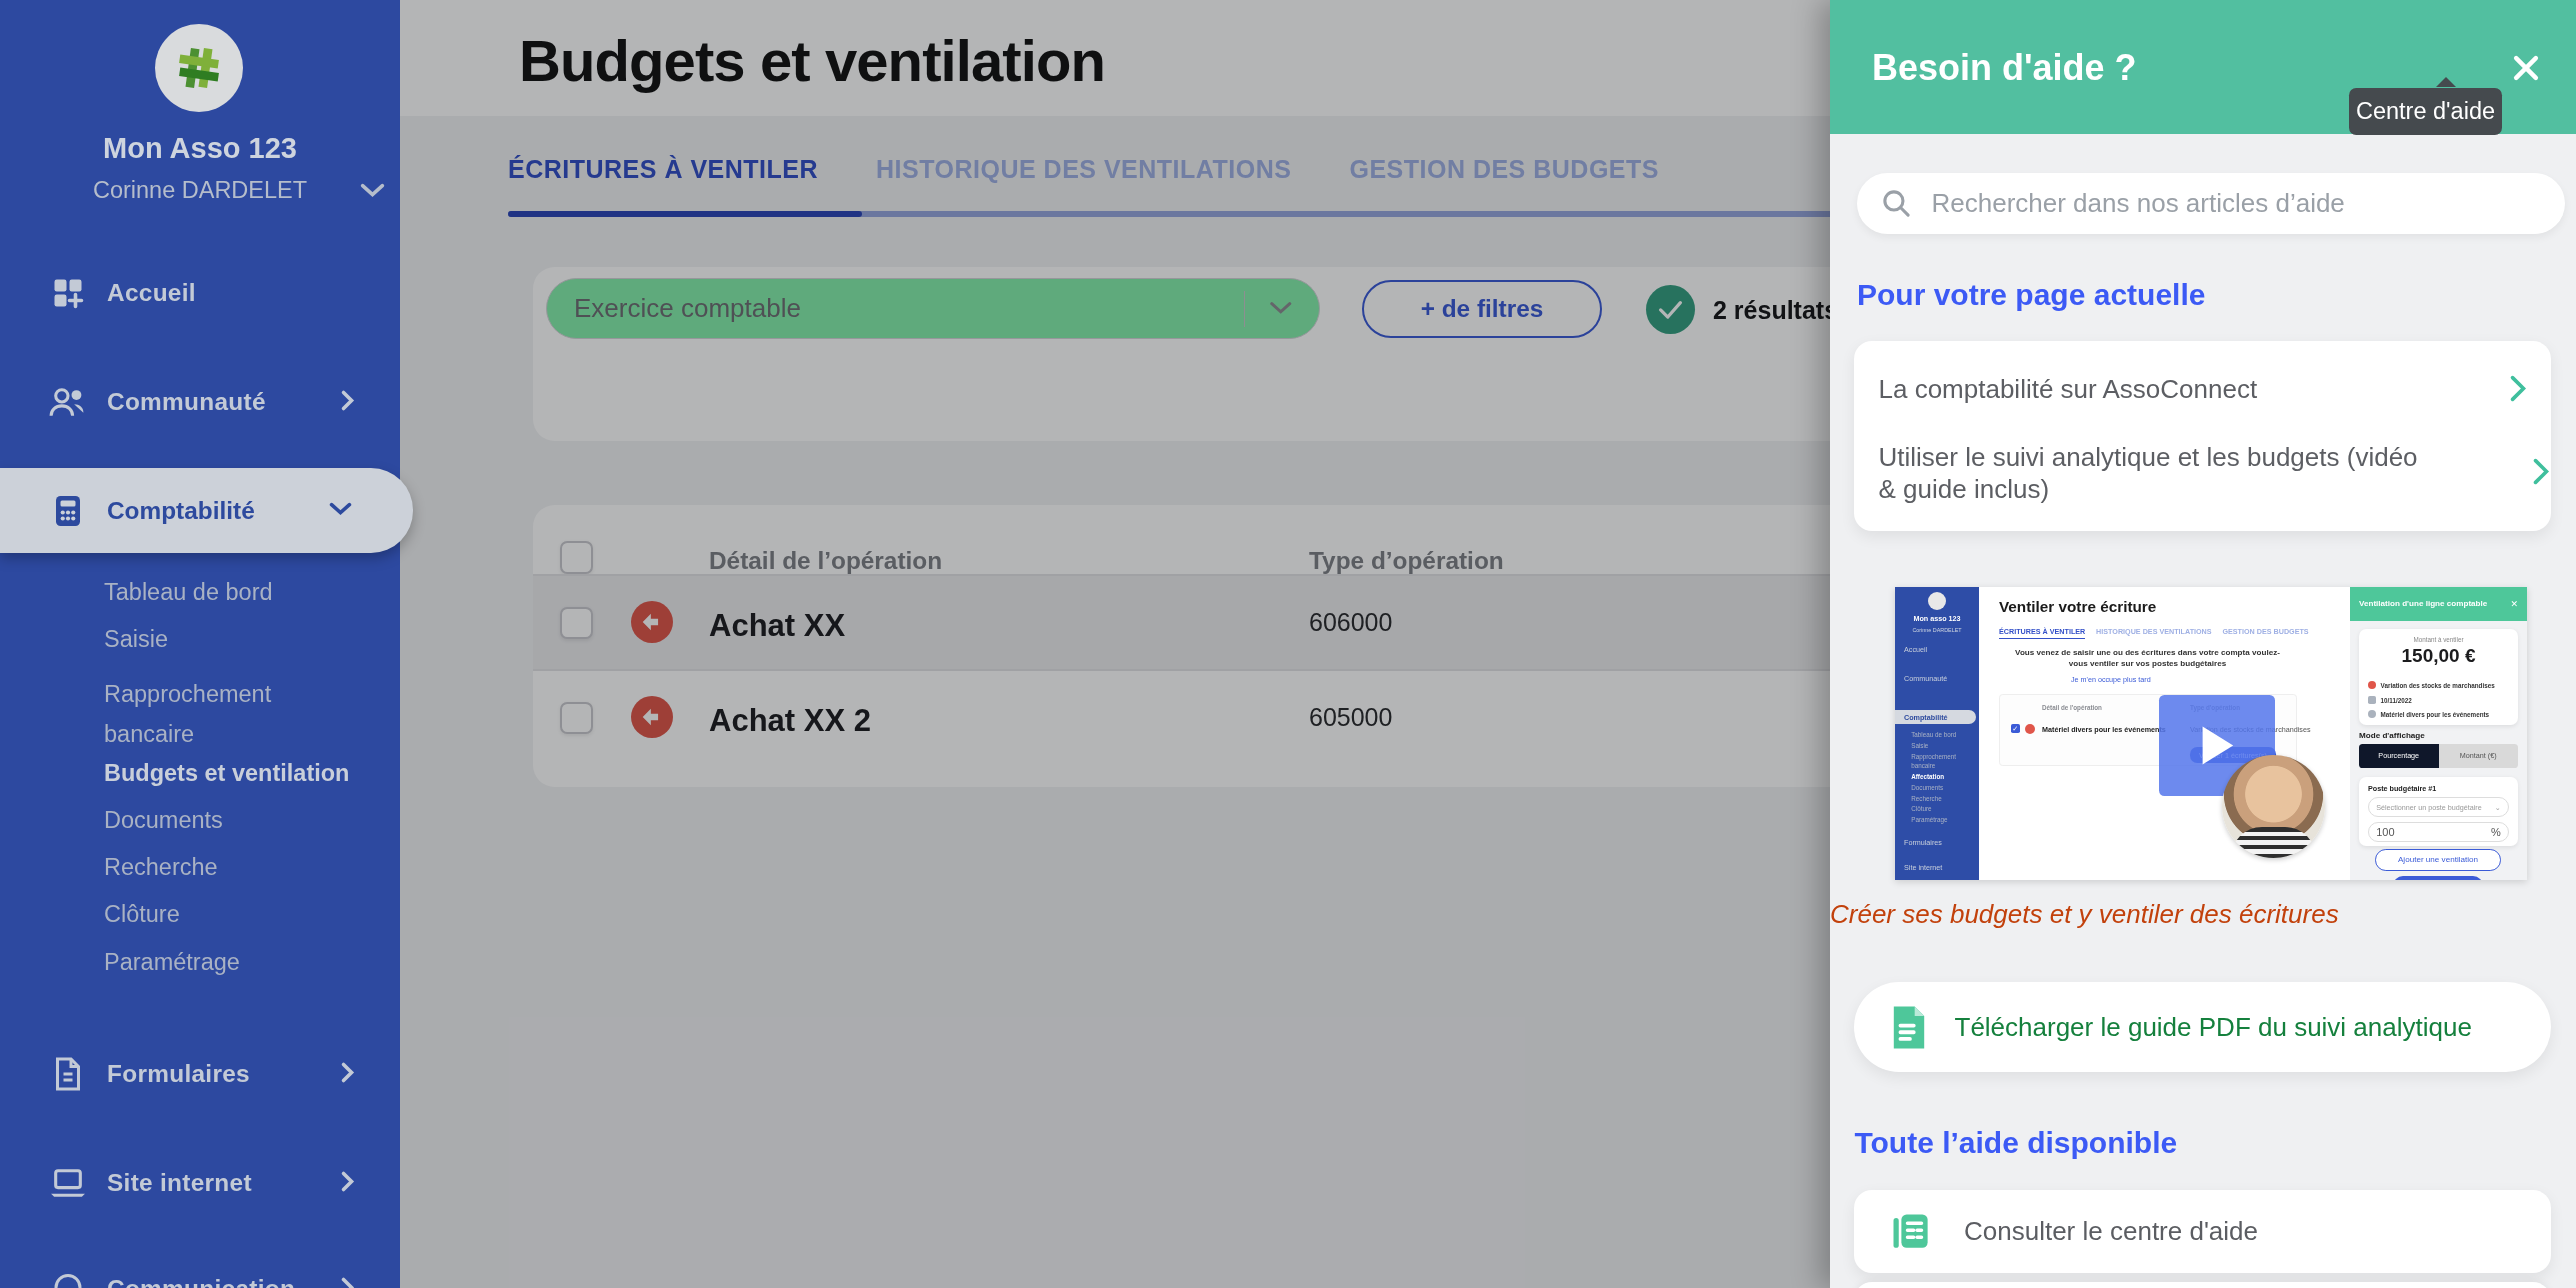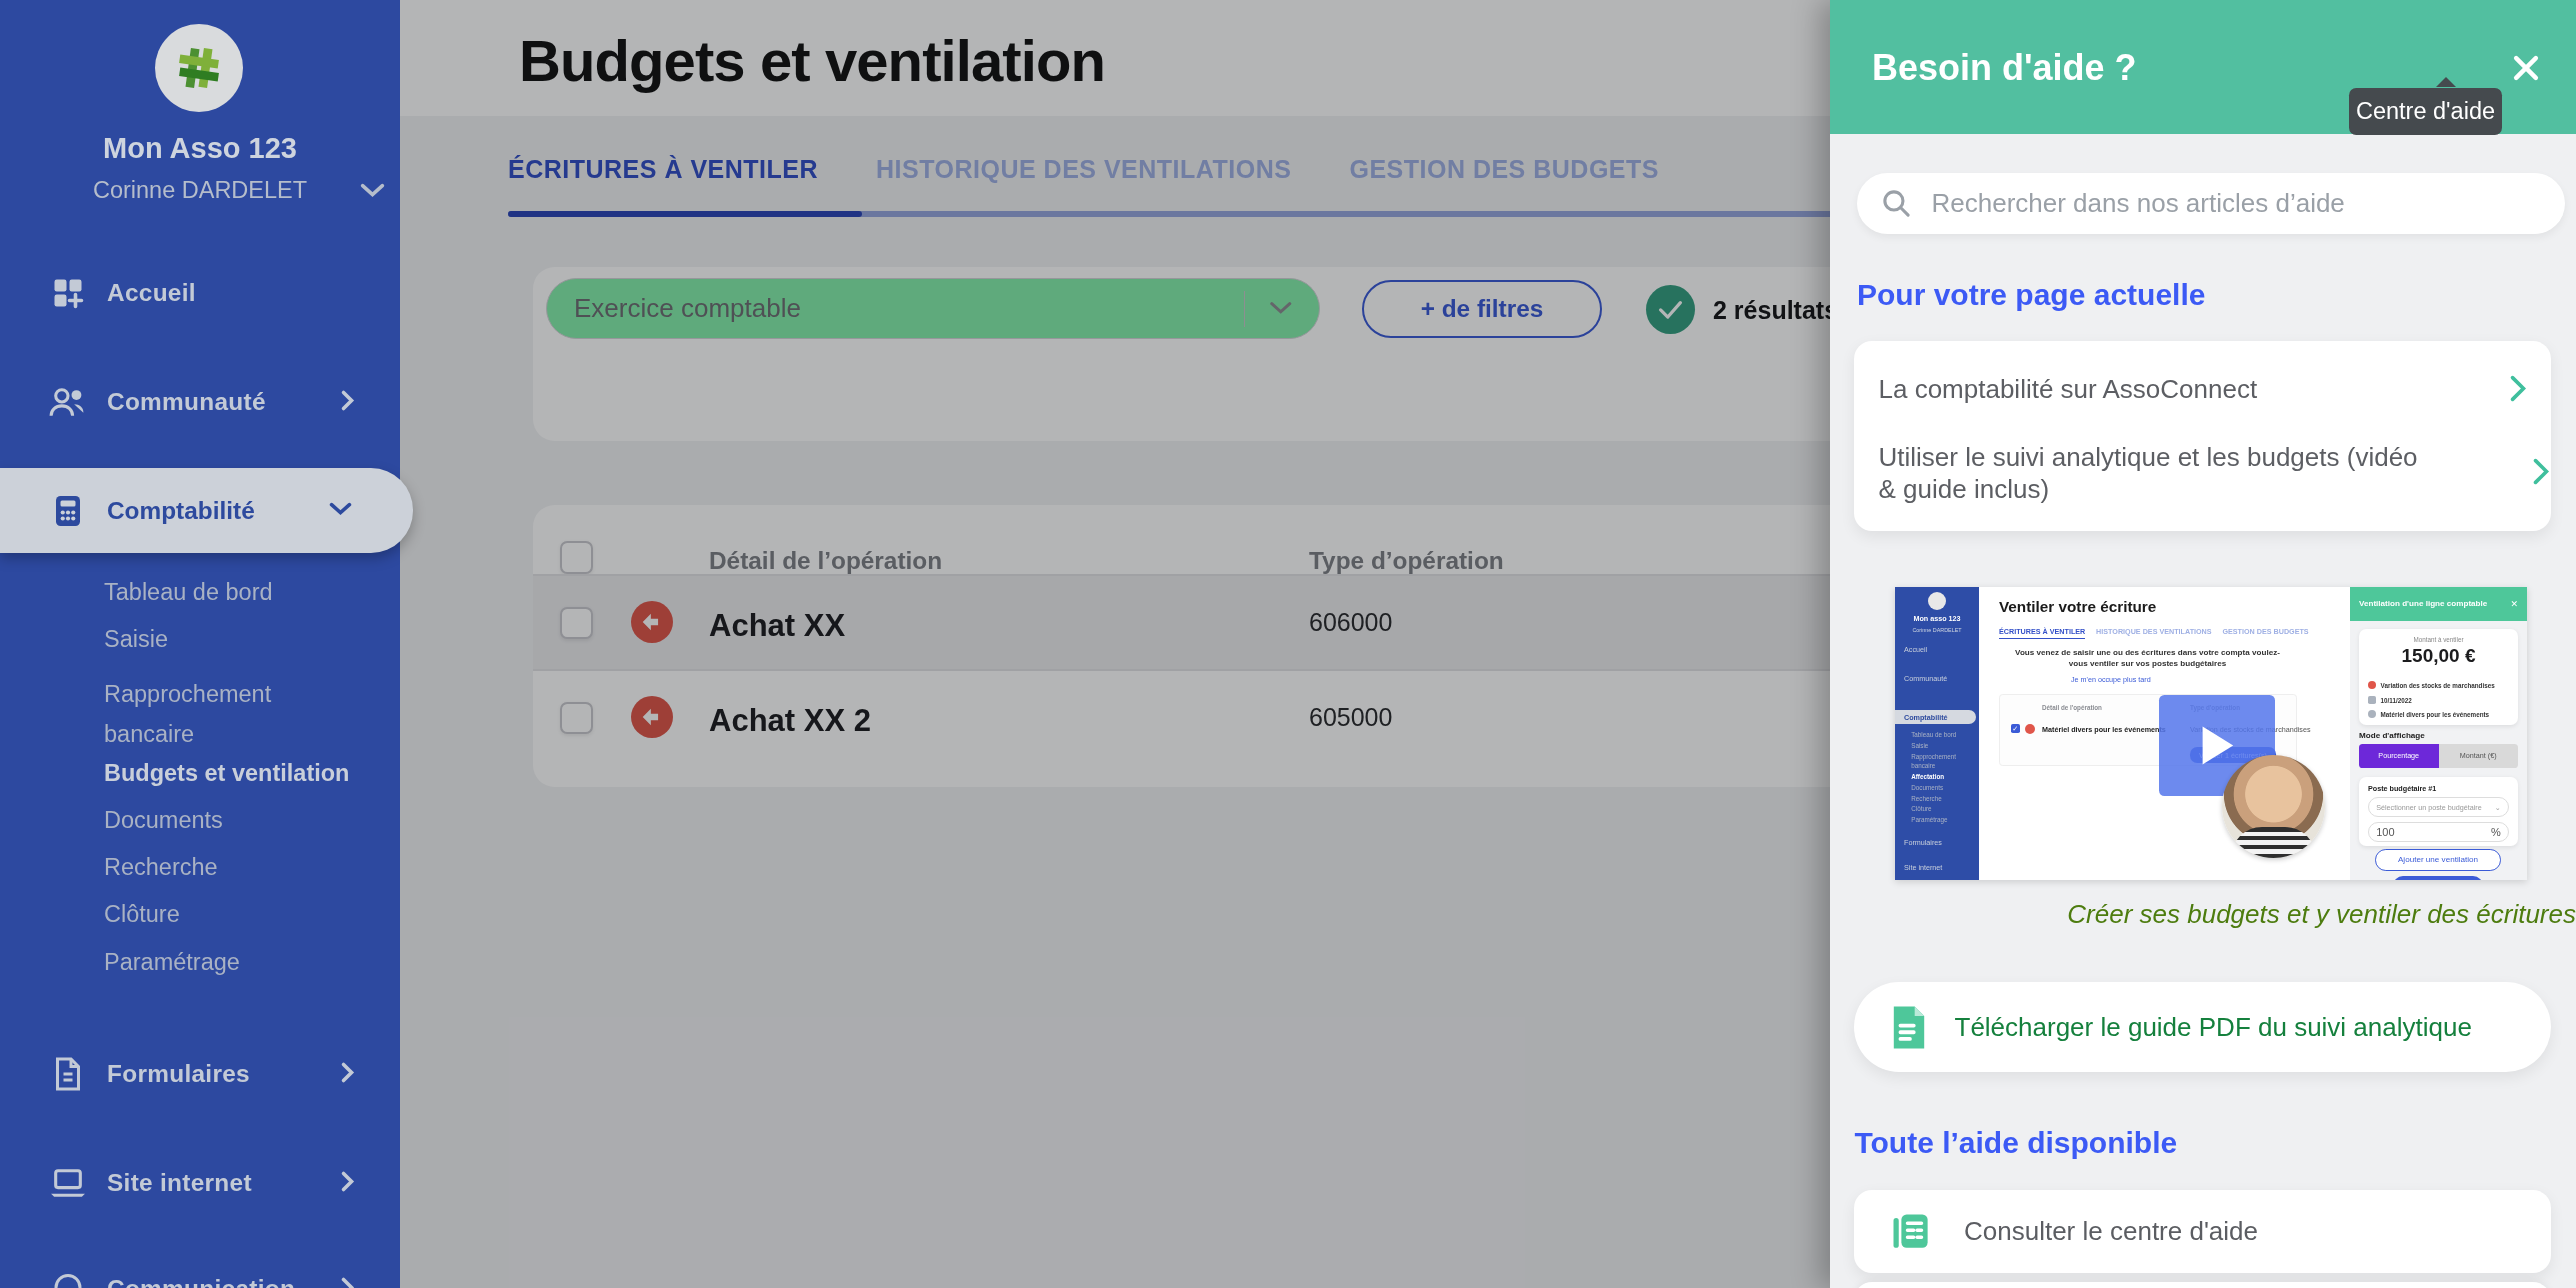--- a/index.html
+++ b/index.html
@@ -99,22 +99,22 @@
   .pdf-card { position:absolute; left:23.5px; top:982px; width:697px; height:90px;
     background:#fff; border-radius:45px; box-shadow:0 5.4px 14.4px rgba(0,0,0,.07);
     display:flex; align-items:center; padding-left:36px; }
   .pdf-card .t { margin-left:27px; font-size:26px; color:#15803d; }
   .consult-card { position:absolute; left:23.5px; top:1190px; width:697px; height:83px;
     background:#fff; border-radius:18px; box-shadow:0 5.4px 14.4px rgba(0,0,0,.07);
     display:flex; align-items:center; padding-left:36px; }
   .consult-card .t { margin-left:32.5px; font-size:26px; color:#5b5d62; }
   .partial-card { position:absolute; left:23.5px; top:1282px; width:697px; height:54px;
     background:#fff; border-radius:18px 18px 0 0; box-shadow:0 -1.8px 7.2px rgba(0,0,0,.05); }
-  .video-caption { position:absolute; left:0; top:899px; width:746px; text-align:right;
-    font-size:26px; font-style:italic; color:#4d7c0f; }
+  .video-caption { position:absolute; left:0; top:899px; width:746px; text-align:left;
+    font-size:26px; font-style:italic; color:#c2410c; }
 
   
   .video { position:absolute; left:65px; top:587px; width:632px; height:293px;
     background:#fff; overflow:hidden; box-shadow:0 1.8px 7.2px rgba(0,0,0,.15); }
   .v-side { position:absolute; left:0; top:0; width:84px; height:293px; background:#2e4da7; }
   .v-side .vlogo { position:absolute; left:32.5px; top:5.4px; width:18px; height:18px;
     border-radius:50%; background:#e8e8e8; }
   .vs-org { position:absolute; width:84px; text-align:center; font-size:7.2px; font-weight:bold; color:#fff; }
   .vs-user { position:absolute; width:84px; text-align:center; font-size:5.4px; color:#cfd6e2; }
   .vs-item { position:absolute; left:9px; font-size:7.2px; color:#c9d0dc; white-space:nowrap; }
@@ -151,21 +151,21 @@
     display:flex; align-items:center; justify-content:space-between; padding:0 9px; }
   .v-ph .t { font-size:8.1px; font-weight:bold; color:#fff; width:135px; line-height:1.2; }
   .v-card { position:absolute; left:9px; width:159px; background:#fff; border-radius:7.2px;
     box-shadow:0 1.8px 4.5px rgba(0,0,0,.08); }
   .v-amt-lbl { position:absolute; top:7.2px; width:159px; text-align:center; font-size:6.3px; color:#888; }
   .v-amt { position:absolute; top:16.2px; width:159px; text-align:center; font-size:19px; font-weight:bold; color:#1c1c1e; }
   .v-info { position:absolute; left:9px; font-size:6.3px; font-weight:bold; color:#333; white-space:nowrap; }
   .v-info .ic { display:inline-block; width:8.1px; height:8.1px; border-radius:50%; margin-right:4.5px; vertical-align:-0.9px; }
   .v-mode { position:absolute; left:9px; top:144px; font-size:8.1px; font-weight:bold; color:#222; }
   .v-toggle { position:absolute; left:9px; top:157px; width:159px; height:23.5px; border-radius:3.6px; overflow:hidden; display:flex; }
-  .v-toggle .g { flex:1; background:#6d28d9; color:#fff; font-size:7.2px; display:flex; align-items:center; justify-content:center; }
+  .v-toggle .g { flex:1; background:#0f172a; color:#fff; font-size:7.2px; display:flex; align-items:center; justify-content:center; }
   .v-toggle .m { flex:1; background:#d9d9d9; color:#555; font-size:7.2px; display:flex; align-items:center; justify-content:center; }
   .v-poste { position:absolute; left:9px; top:7.2px; font-size:7.2px; font-weight:bold; color:#222; }
   .v-sel { position:absolute; left:9px; top:20px; width:141px; height:20px; border:0.9px solid #ddd;
     border-radius:10px; font-size:7.2px; color:#999; display:flex; align-items:center; padding:0 7.2px; justify-content:space-between; }
   .v-inp { position:absolute; left:9px; top:45px; width:141px; height:20px; border:0.9px solid #ddd;
     border-radius:10px; font-size:11px; color:#555; display:flex; align-items:center; padding:0 7.2px; justify-content:space-between; }
   .v-add { position:absolute; left:25px; top:262px; width:126px; height:21.7px; border:0.9px solid #3b5bd7;
     border-radius:10.8px; color:#3b5bd7; font-size:8.1px; display:flex; align-items:center; justify-content:center; background:#fff; }
   .v-save { position:absolute; left:43px; top:289px; width:90px; height:20px; background:#3b5bd7;
     border-radius:10px; color:#fff; font-size:8.1px; display:flex; align-items:center; justify-content:center; }

